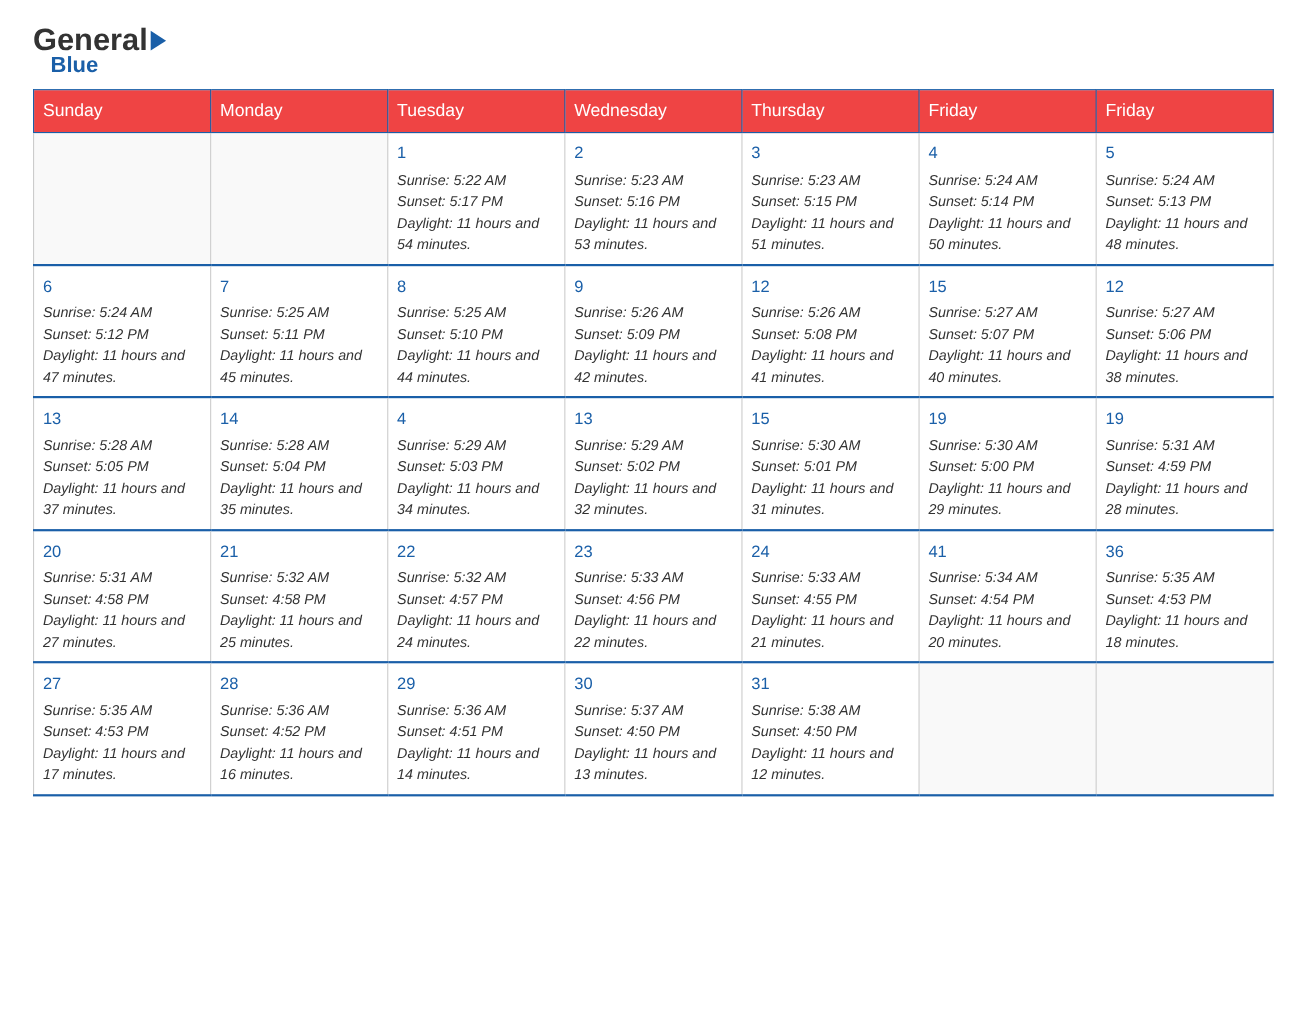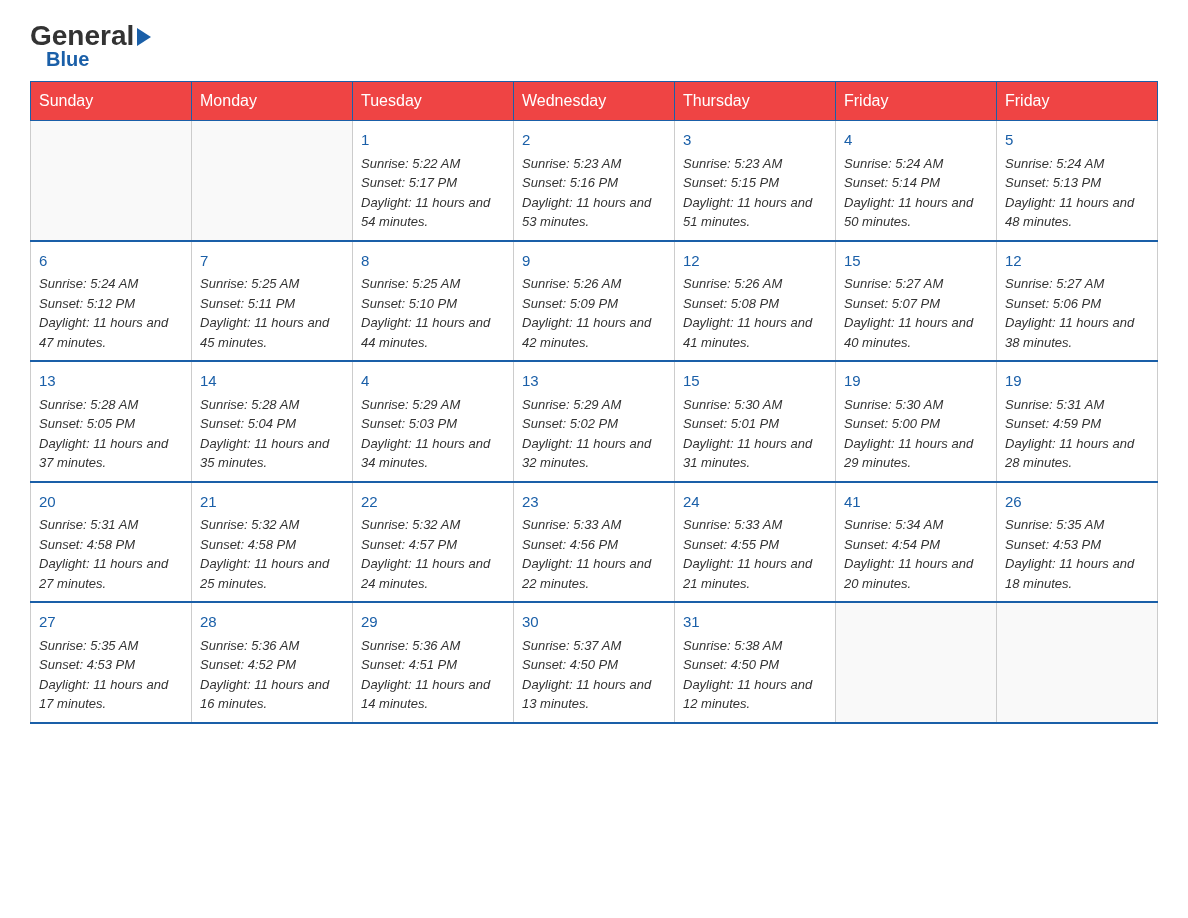--- a/index.html
+++ b/index.html
@@ -220,21 +220,21 @@
         </td>
         <td>
           <span class="day-num">24</span>
           <div class="day-info">Sunrise: 5:33 AM<br>Sunset: 4:55 PM<br>Daylight: 11 hours and 21 minutes.</div>
         </td>
         <td>
           <span class="day-num">41</span>
           <div class="day-info">Sunrise: 5:34 AM<br>Sunset: 4:54 PM<br>Daylight: 11 hours and 20 minutes.</div>
         </td>
         <td>
-          <span class="day-num">26</span>
+          <span class="day-num">36</span>
           <div class="day-info">Sunrise: 5:35 AM<br>Sunset: 4:53 PM<br>Daylight: 11 hours and 18 minutes.</div>
         </td>
       </tr>
       <tr>
         <td>
           <span class="day-num">27</span>
           <div class="day-info">Sunrise: 5:35 AM<br>Sunset: 4:53 PM<br>Daylight: 11 hours and 17 minutes.</div>
         </td>
         <td>
           <span class="day-num">28</span>

